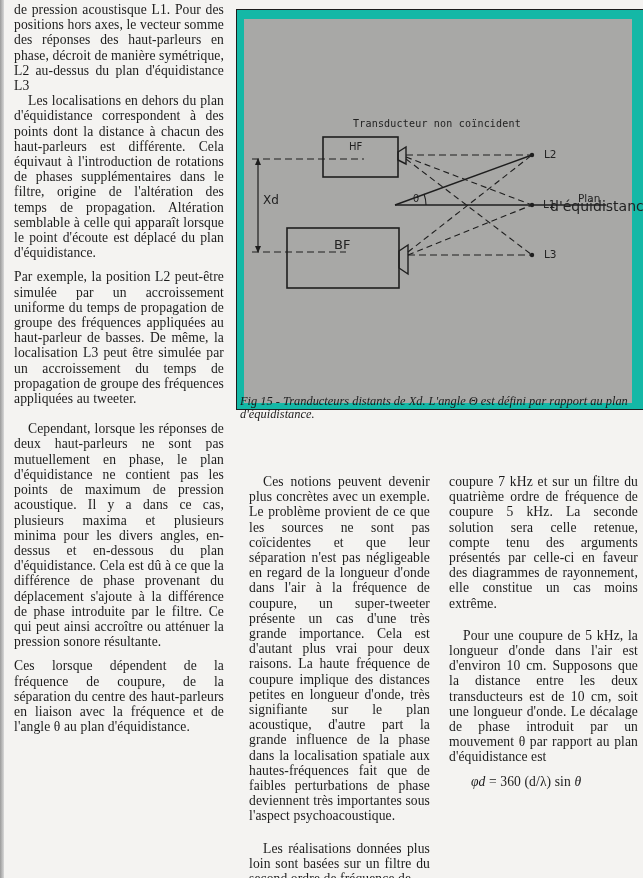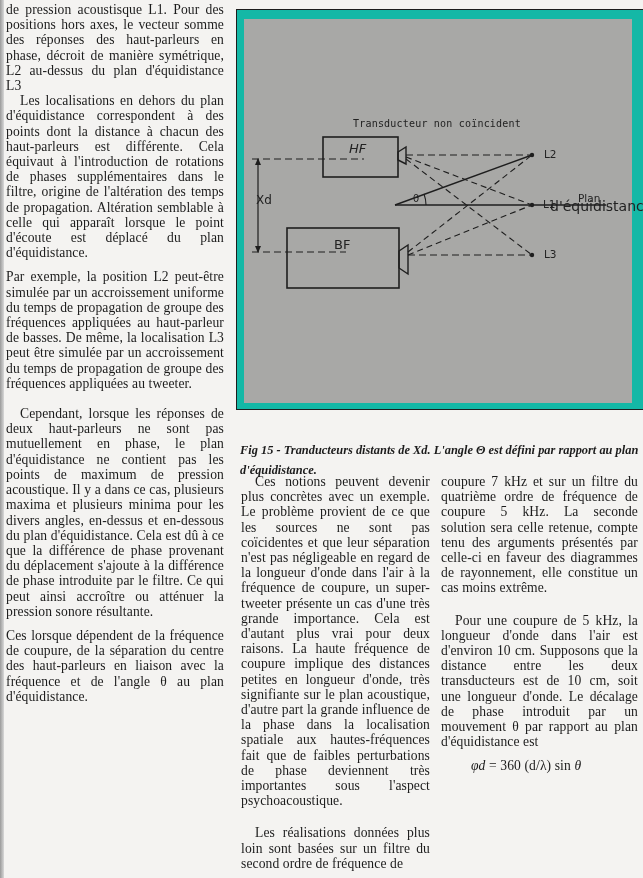--- a/index.html
+++ b/index.html
@@ -14,21 +14,21 @@
     position: absolute; left: 0; top: 0; width: 4px; height: 878px;
     background: linear-gradient(to right, #9a9a9a, #d8d8d8);
   }
   .col {
     position: absolute;
     font-size: 13.6px;
     line-height: 15.2px;
     text-align: justify;
     letter-spacing: 0.1px;
   }
-  .col p { margin: 0 0 9px 0; }
+  .col p { margin: 0 0 9px 8px; }
   .col p.indent { text-indent: 14px; }
   .col p.spaced { letter-spacing: 2.2px; }
   .col1 { left: 6px; top: 2px; width: 218px; }
   .col2 { left: 241px; top: 474px; width: 189px; }
   .col3 { left: 441px; top: 474px; width: 197px; }
 
   .figure-box {
     position: absolute; left: 236px; top: 9px; width: 454px; height: 401px;
     border: 1.5px solid #1d1d1d; box-sizing: border-box;
     background: #14b8a6;
@@ -41,24 +41,24 @@
   .fig-title {
     position: absolute; left: 109px; top: 99px;
     font-family: "DejaVu Sans Mono", "Liberation Mono", monospace;
     font-size: 10px; color: #222; letter-spacing: 0.2px; white-space: pre;
   }
   .fig-label {
     position: absolute; font-family: "DejaVu Sans", "Liberation Sans", sans-serif;
     color: #222; font-size: 10.5px; white-space: nowrap;
   }
   .caption {
-    position: absolute; left: 240px; top: 440px; width: 400px;
+    position: absolute; left: 240px; top: 395px; width: 400px;
     font-family: "Liberation Serif", "DejaVu Serif", serif;
-    font-style: italic; font-weight: bold;
-    font-size: 12.4px; line-height: 20px; color: #1c1c1c;
+    font-style: italic; font-weight: normal;
+    font-size: 12.4px; line-height: 13px; color: #1c1c1c;
   }
   .formula {
     font-style: normal;
     padding-left: 30px;
     margin: 4px 0 10px 0 !important;
   }
   .formula .phi, .formula .th { font-style: italic; }
 </style>
 </head>
 <body>
@@ -107,23 +107,23 @@
         <line x1="164" y1="233" x2="288" y2="136" stroke-width="1.1" stroke-dasharray="6,4"></line>
         <line x1="164" y1="236" x2="288" y2="186" stroke-width="1.1" stroke-dasharray="6,4"></line>
       </g>
 
       <circle cx="288" cy="136" r="2.2" fill="#1e1e1e"></circle>
       <circle cx="288" cy="186" r="2.2" fill="#1e1e1e"></circle>
       <circle cx="288" cy="236" r="2.2" fill="#1e1e1e"></circle>
     </svg>
 
     <div class="fig-title">Transducteur non coïncident</div>
-    <div class="fig-label" style="left:105px;top:122px;font-size:13px;font-style:italic;">HF</div>
+    <div class="fig-label" style="left:105px;top:122px;font-size:10px;">HF</div>
     <div class="fig-label" style="left:90px;top:218px;font-size:13px;text-align:right;">BF</div>
-    <div class="fig-label" style="left:12px;top:174px;font-size:12px;">
+    <div class="fig-label" style="left:19px;top:174px;font-size:12px;">
       <span>Xd</span>
     </div>
     <div class="fig-label" style="left:300px;top:129px;">L2</div>
     <div class="fig-label" style="left:299px;top:179px;">L1</div>
     <div class="fig-label" style="left:300px;top:229px;">L3</div>
     <div class="fig-label" style="left:169px;top:174px;font-size:10px;">θ</div>
     <div class="fig-label" style="left:334px;top:173px;font-size:10.5px;">Plan</div>
     <div class="fig-label" style="left:306px;top:179px;font-size:14px;">d'équidistance</div>
   </div>
 </div>

